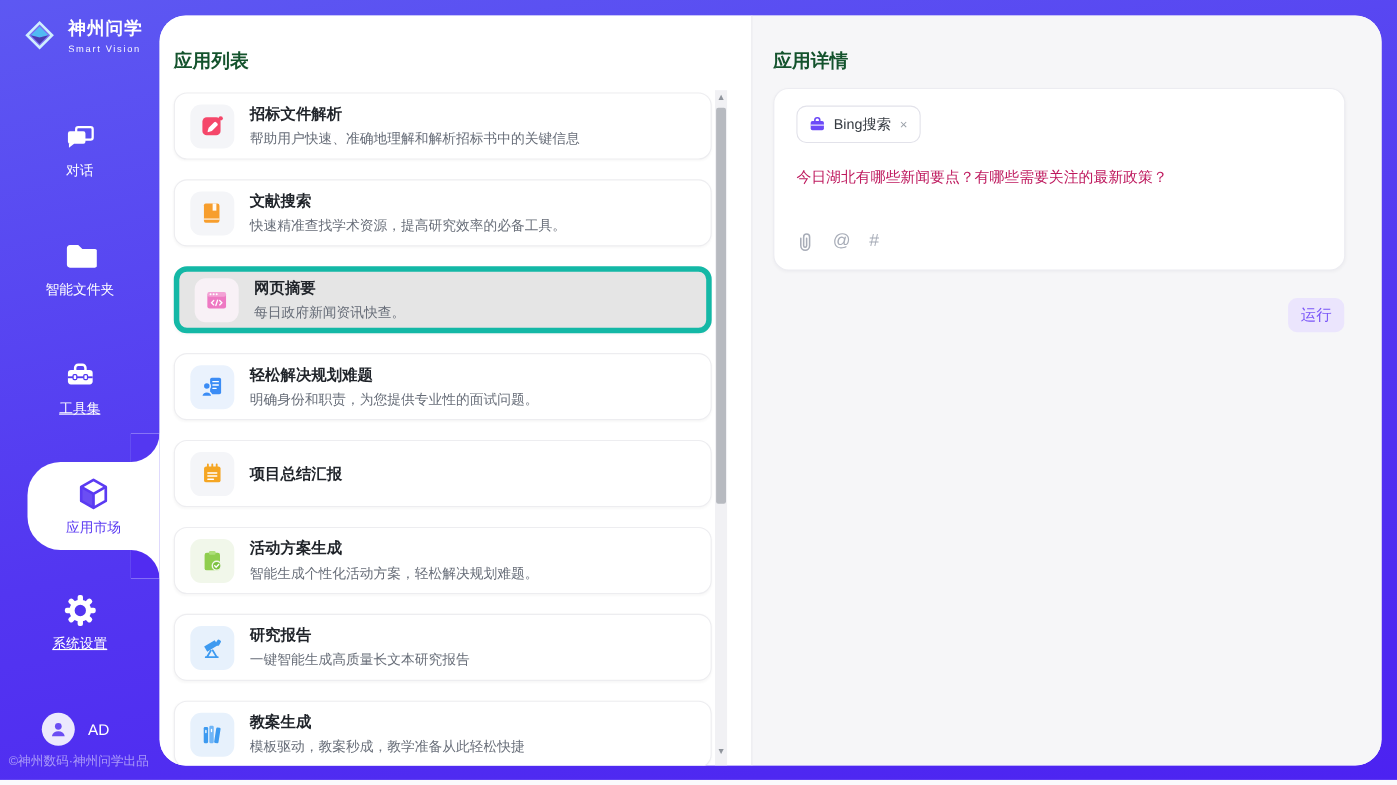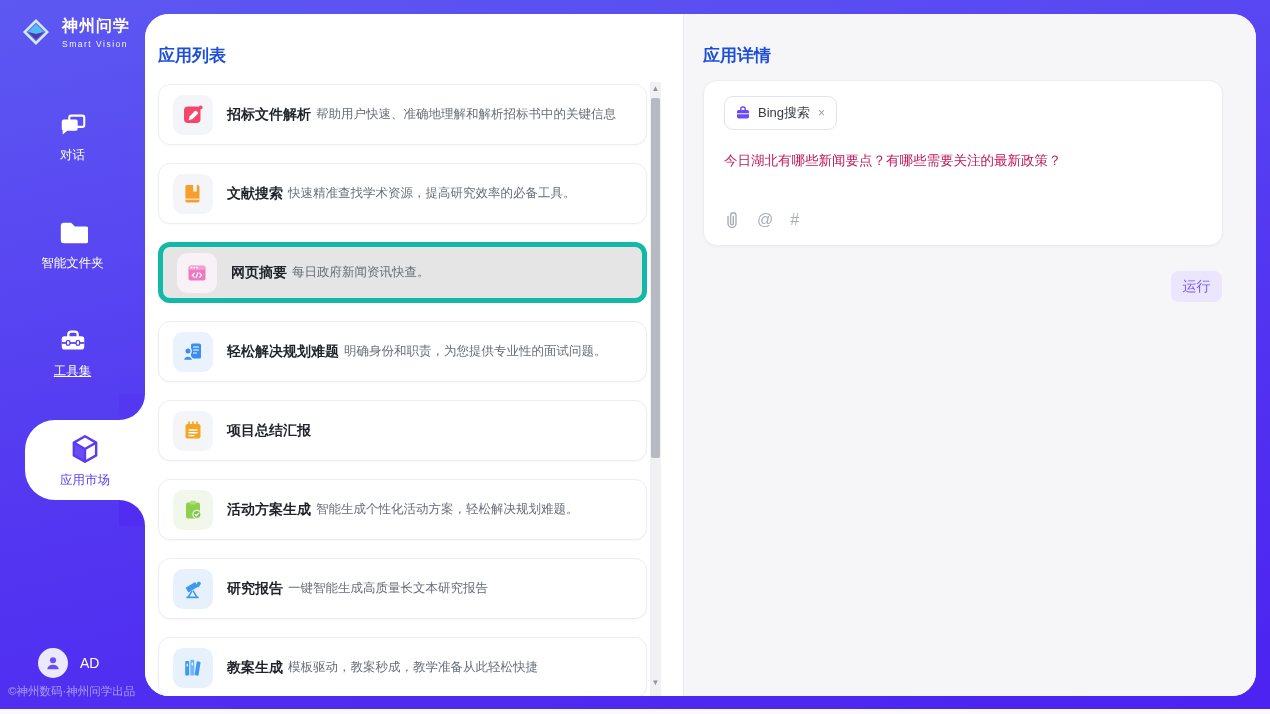--- a/index.html
+++ b/index.html
@@ -29,30 +29,30 @@
   .notch-bottom .inner{width:100%;height:100%;background:#512cf1;border-top-right-radius:26px;}
   .user-row{position:absolute;left:38px;top:648px;display:flex;align-items:center;gap:12px;}
   .avatar{width:30px;height:30px;border-radius:50%;background:#ece9fd;display:flex;align-items:center;justify-content:center;}
   .user-name{color:#fff;font-size:14px;}
   .copyright{position:absolute;left:8px;top:684px;color:rgba(255,255,255,.5);font-size:11.5px;white-space:nowrap;}
 
   
   .content{position:absolute;left:145px;top:14px;width:1111px;height:682px;border-radius:24px;overflow:hidden;display:flex;background:#fff;}
   .left-panel{width:538px;background:#fff;position:relative;flex:none;}
   .right-panel{flex:1;background:#f6f6f8;border-left:1px solid #ebebee;position:relative;}
-  .panel-title{position:absolute;left:13px;top:30px;font-size:17px;font-weight:700;color:#1d4ed8;}
+  .panel-title{position:absolute;left:13px;top:30px;font-size:17px;font-weight:700;color:#14532d;}
   .right-panel .panel-title{left:19px;}
 
   
   .card-list{position:absolute;left:13px;top:70px;width:489px;}
   .app-card{height:61px;border:1px solid #ededf0;border-radius:12px;background:#fff;display:flex;align-items:center;gap:14px;padding:0 14px;margin-bottom:18px;cursor:pointer;box-shadow:0 1px 2px rgba(20,20,40,.03);}
   .app-card.selected{background:#e5e5e5;border:5px solid #14b8a6;font-family:Liberation Serif, serif;}
   .tile{width:40px;height:40px;border-radius:10px;display:flex;align-items:center;justify-content:center;flex:none;}
   .t-gray{background:#f4f5f8;} .t-pink{background:#f8f1f6;} .t-blue{background:#eaf2fd;} .t-lblue{background:#e7f1fc;} .t-green{background:#f1f7ea;}
-  .app-text{display:flex;flex-direction:row;gap:5px;min-width:0;}
+  .app-text{display:flex;flex-direction:column;gap:5px;min-width:0;}
   .app-title{font-size:14px;font-weight:700;color:#1f2329;}
   .app-desc{font-size:12.5px;color:#676d78;white-space:nowrap;}
 
   
   .scrollbar{position:absolute;left:505px;top:68px;width:11px;height:614px;background:#f1f1f4;}
   .sb-arrow{position:absolute;left:0;width:11px;height:14px;color:#8f949c;font-size:8px;line-height:14px;text-align:center;cursor:pointer;}
   .sb-up{top:0;} .sb-down{bottom:6px;}
   .sb-thumb{position:absolute;left:1px;top:16px;width:9px;height:360px;background:#b7bac0;border-radius:2px;cursor:pointer;}
 
   
@@ -127,20 +127,46 @@
         <path d="M5.5 10L16 16l10.5-6M16 16v12" fill="none" stroke="#5b3bf2" stroke-width="2.3" stroke-linejoin="round"></path>
         <path d="M5.5 10L16 16v12L5.5 22V10z" fill="#5b3bf2" opacity=".9"></path>
       </svg>
     </span>
     <span class="nav-label">应用市场</span>
   </div>
   <div class="notch notch-bottom">
       <div class="inner"></div>
     </div>
 
+  <div class="nav-item" style="top:540px;">
+    <span>
+      <svg width="30" height="30" viewBox="0 0 32 32">
+        <g transform="translate(16,16)" fill="#fff">
+          <g>
+              <rect x="-2.6" y="-15" width="5.2" height="7" rx="2"></rect>
+              <rect x="-2.6" y="8" width="5.2" height="7" rx="2"></rect>
+            </g>
+          <g transform="rotate(45)">
+              <rect x="-2.6" y="-15" width="5.2" height="7" rx="2"></rect>
+              <rect x="-2.6" y="8" width="5.2" height="7" rx="2"></rect>
+            </g>
+          <g transform="rotate(90)">
+              <rect x="-2.6" y="-15" width="5.2" height="7" rx="2"></rect>
+              <rect x="-2.6" y="8" width="5.2" height="7" rx="2"></rect>
+            </g>
+          <g transform="rotate(135)">
+              <rect x="-2.6" y="-15" width="5.2" height="7" rx="2"></rect>
+              <rect x="-2.6" y="8" width="5.2" height="7" rx="2"></rect>
+            </g>
+        </g>
+        <circle cx="16" cy="16" r="8" fill="none" stroke="#fff" stroke-width="5"></circle>
+      </svg>
+    </span>
+    <span class="nav-label underlined">系统设置</span>
+  </div>
 
   <div class="user-row">
     <span class="avatar">
       <svg width="18" height="18" viewBox="0 0 20 20">
         <circle cx="10" cy="7" r="3.4" fill="#6b4df3"></circle>
         <path d="M3.5 17c.6-3.4 3.2-5 6.5-5s5.9 1.6 6.5 5z" fill="#6b4df3"></path>
       </svg>
     </span>
     <span class="user-name">AD</span>
   </div>

